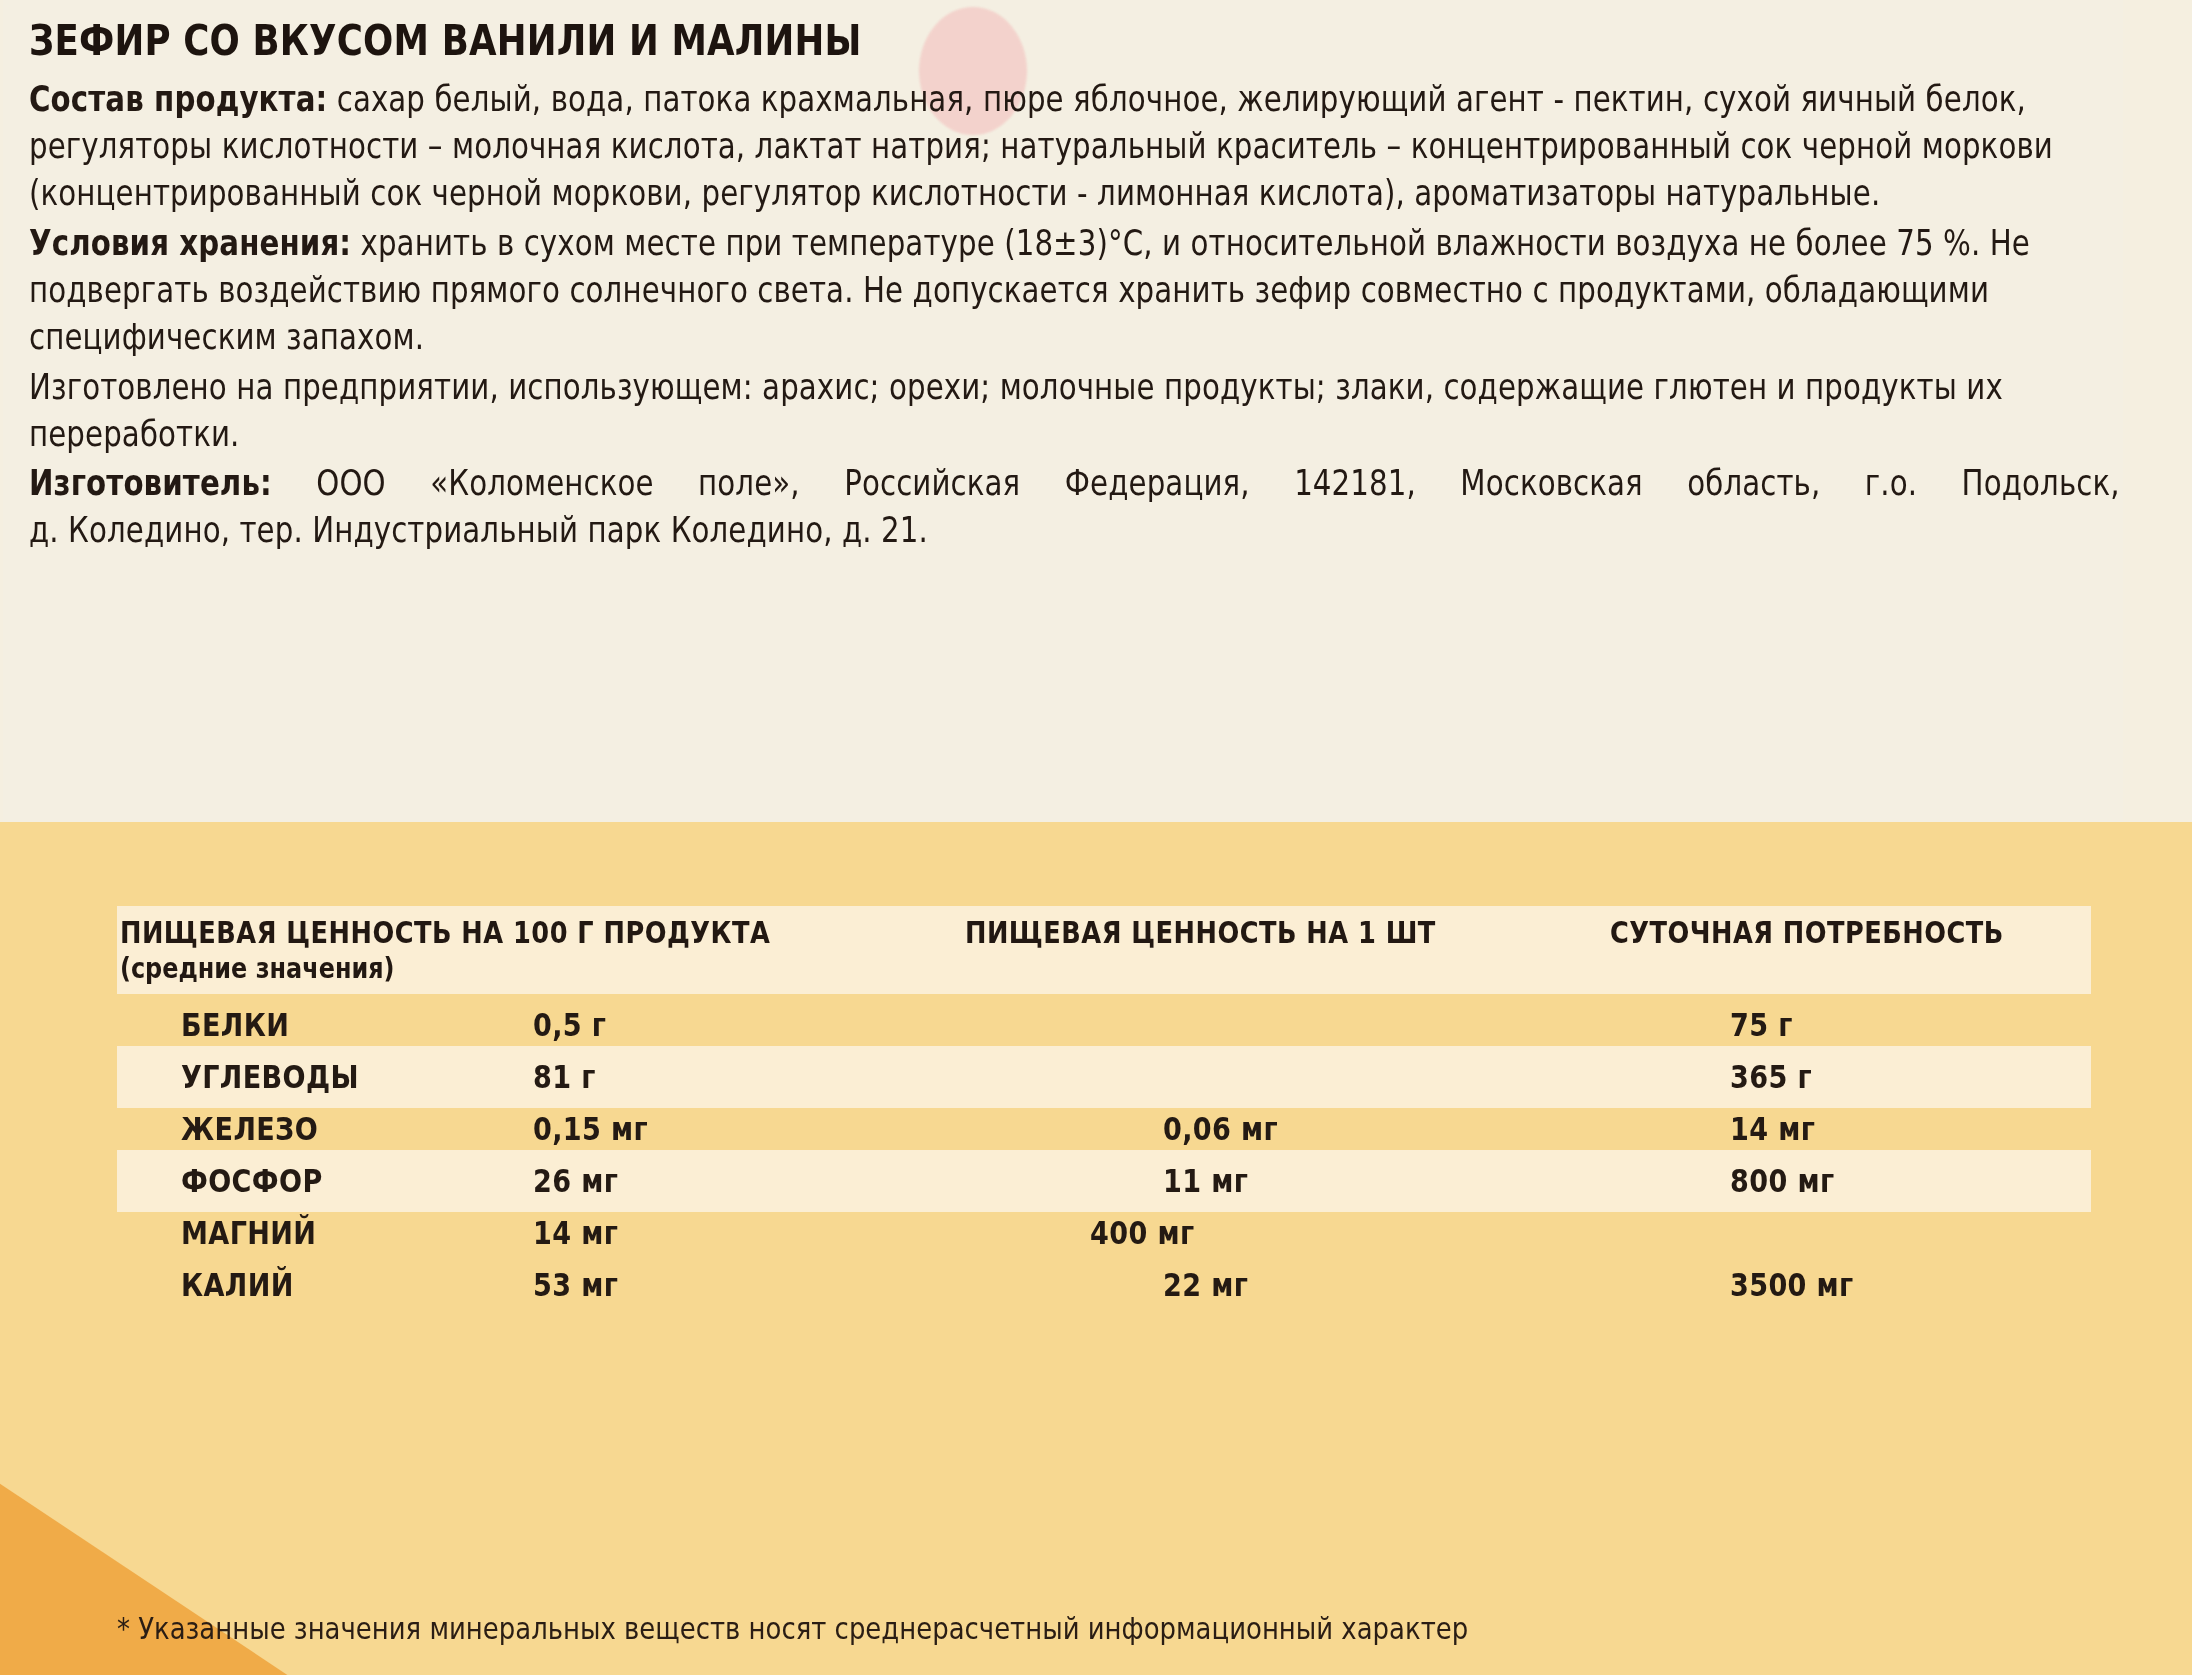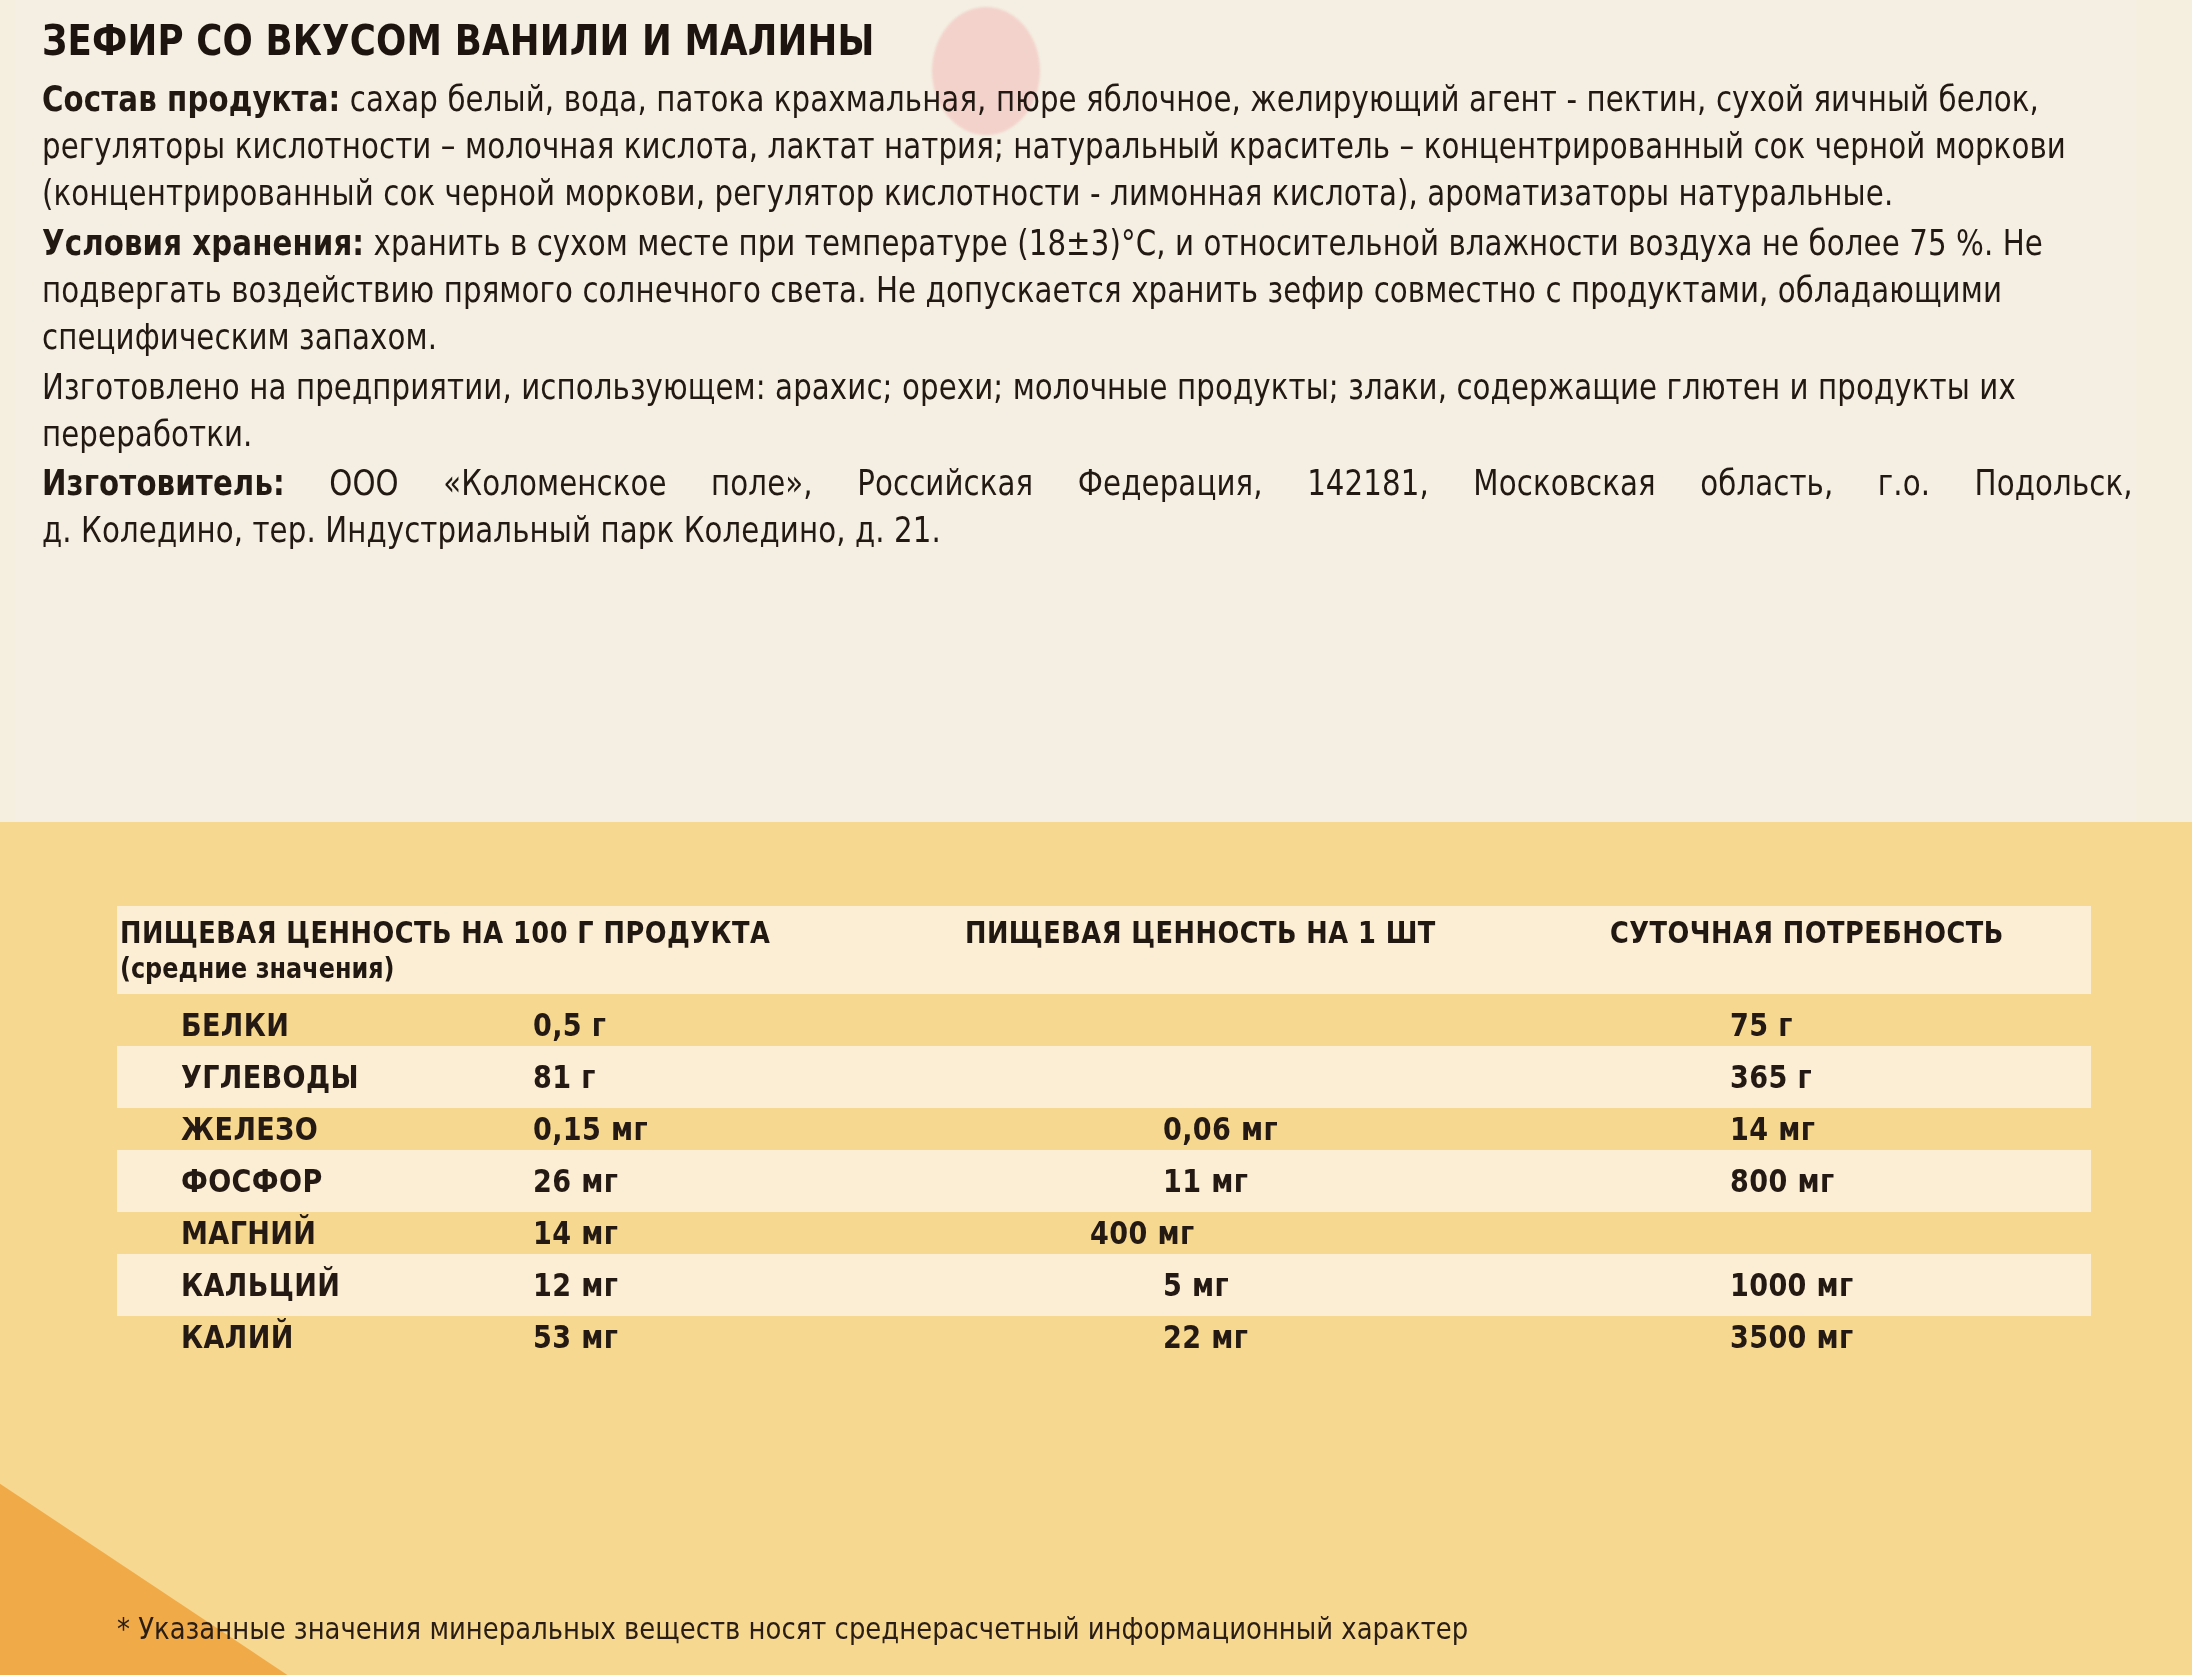--- a/index.html
+++ b/index.html
@@ -19,21 +19,21 @@
     position: relative;
     width: 2193px;
     height: 1676px;
     overflow: hidden;
     background: #f5efe0;
   }
 
   
   .top-panel {
     position: absolute;
-    left: 16px;
+    left: 3px;
     top: 0;
     width: 2120px;
     height: 822px;
     background: #f4efe2;
     overflow: hidden;
   }
   .pink-blob {
     position: absolute;
     left: 916px;
     top: 7.3px;
@@ -332,32 +332,20 @@
       <div class="row data-row">
         <div class="cell c1">
           <div class="lbl">МАГНИЙ</div>
           <div class="val">14 мг</div>
         </div>
         <div class="cell c3">
           <div class="val val3">400 мг</div>
         </div>
       </div>
 
-      <div class="row data-row stripe">
-        <div class="cell c1">
-          <div class="lbl">КАЛЬЦИЙ</div>
-          <div class="val">12 мг</div>
-        </div>
-        <div class="cell c2">
-          <div class="val val2">5 мг</div>
-        </div>
-        <div class="cell c3">
-          <div class="val val3">1000 мг</div>
-        </div>
-      </div>
 
       <div class="row data-row">
         <div class="cell c1">
           <div class="lbl">КАЛИЙ</div>
           <div class="val">53 мг</div>
         </div>
         <div class="cell c2">
           <div class="val val2">22 мг</div>
         </div>
         <div class="cell c3">

